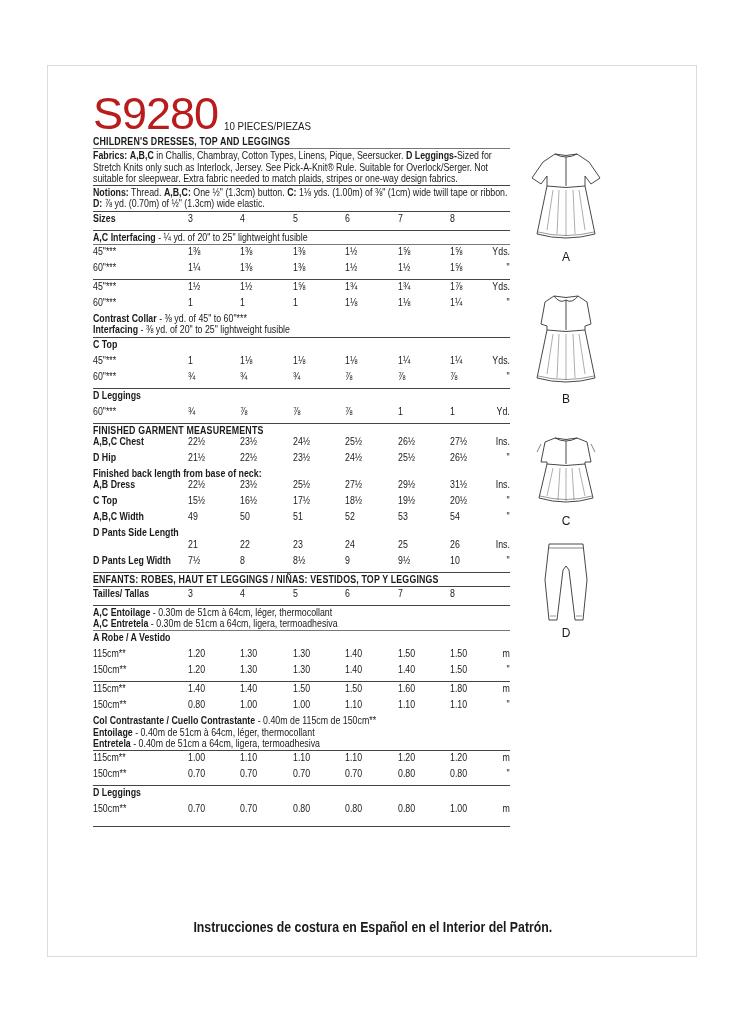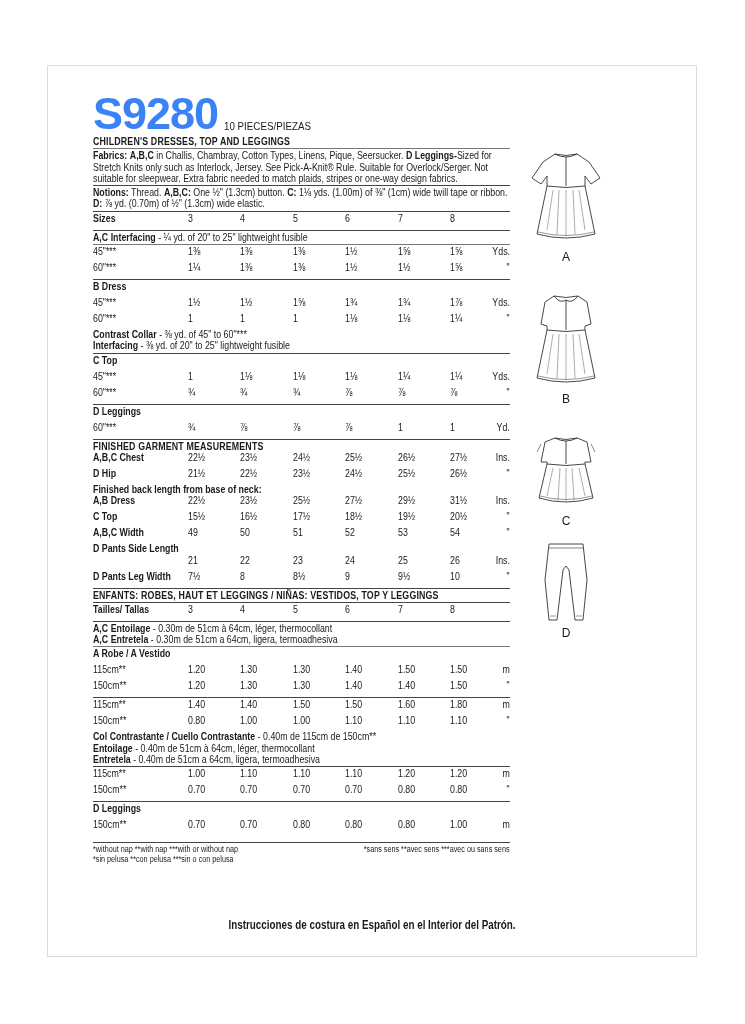--- a/index.html
+++ b/index.html
@@ -1,43 +1,43 @@
 <!DOCTYPE html>
 <html><head>
 <meta charset="utf-8">
 <style>
   html, body { margin:0; padding:0; background:#ffffff; }
   body { width:745px; height:1024px; position:relative; overflow:hidden;
          font-family:"Liberation Sans", sans-serif; color:#1a1a1a; }
   .frame { position:absolute; left:47px; top:65px; width:650px; height:892px;
            border:1px solid #dcdcdc; box-sizing:border-box; background:#fff; }
   .hdr { position:absolute; left:93px; top:94px; }
-  .code { font-family:"Liberation Sans", sans-serif; font-weight:bold; font-size:45px;
-          letter-spacing:-1px; line-height:40px; color:#3b82f6; display:inline-block; }
+  .code { font-family:"Liberation Sans", sans-serif; font-weight:normal; font-size:45px;
+          letter-spacing:-1px; line-height:40px; color:#b91c1c; display:inline-block; }
   .pieces { font-family:"Liberation Sans", sans-serif; font-size:11.5px; transform:scaleX(0.85);
             transform-origin:left; display:inline-block; margin-left:6px; vertical-align:bottom;
             position:relative; top:-2px; }
   .sheet { position:absolute; left:93px; top:136px; width:417px;
            font-family:"Liberation Sans", sans-serif; font-size:10.5px; line-height:11.3px; }
   .narrow { display:block; transform:scaleX(0.84); transform-origin:left; width:119%; white-space:nowrap; }
   .para { display:block; transform:scaleX(0.84); transform-origin:left; width:119%; }
   .title { font-weight:bold; letter-spacing:0.2px; }
   .rule { border-top:1.3px solid #444; margin:1px 0 1px 0; }
   .rule.thin { border-top:1px solid #777; }
   b { font-weight:bold; }
   .row { position:relative; height:16px; white-space:nowrap; }
   .row .lab { position:absolute; left:0; transform:scaleX(0.84); transform-origin:left; }
   .row .c { position:absolute; transform:scaleX(0.84); transform-origin:left; }
   .row .u { position:absolute; right:0; transform:scaleX(0.84); transform-origin:right; }
   .c0{left:95px}.c1{left:147px}.c2{left:200px}.c3{left:252px}.c4{left:305px}.c5{left:357px}
   .foot { font-size:8.5px; line-height:10px; }
   .foot .l { position:absolute; left:0; transform:scaleX(0.85); transform-origin:left; white-space:nowrap; }
   .foot .r { position:absolute; right:0; transform:scaleX(0.85); transform-origin:right; white-space:nowrap; }
   .instr { position:absolute; left:0; width:745px; top:918px; text-align:center;
-           font-weight:bold; font-size:12px; }
+           font-weight:bold; font-size:15px; }
   .instr span { display:inline-block; transform:scaleX(0.82); }
   .fig { position:absolute; left:527px; width:78px; }
   .fig svg { display:block; }
   .figlab { text-align:center; font-size:12px; font-weight:normal; margin-top:2px; }
 </style>
 </head>
 <body>
 
 <div class="frame"></div>
 
@@ -87,23 +87,20 @@
         <span class="c c2">1⅜</span>
         <span class="c c3">1½</span>
         <span class="c c4">1½</span>
         <span class="c c5">1⅝</span>
         <span class="u">"</span>
       </div>
     </div>
   <div class="rule"></div>
   <div id="en-b">
       <div class="row">
-        <b class="lab">B Dress</b>
-      </div>
-      <div class="row">
         <span class="lab">45"***</span>
         <span class="c c0">1½</span>
         <span class="c c1">1½</span>
         <span class="c c2">1⅝</span>
         <span class="c c3">1¾</span>
         <span class="c c4">1¾</span>
         <span class="c c5">1⅞</span>
         <span class="u">Yds.</span>
       </div>
       <div class="row">
@@ -352,29 +349,20 @@
         <span class="c c2">0.80</span>
         <span class="c c3">0.80</span>
         <span class="c c4">0.80</span>
         <span class="c c5">1.00</span>
         <span class="u">m</span>
       </div>
     </div>
   <div style="height:6px"></div>
   <div class="rule"></div>
 
-  <div class="foot">
-    <div class="row" style="height:10px">
-      <span class="l">*without nap   **with nap   ***with or without nap</span>
-      <span class="r">*sans sens   **avec sens   ***avec ou sans sens</span>
-    </div>
-    <div class="row" style="height:10px">
-      <span class="l">*sin pelusa   **con pelusa   ***sin o con pelusa</span>
-    </div>
-  </div>
 </div>
 
 <div class="instr"><span>Instrucciones de costura en Español en el Interior del Patrón.</span></div>
 
 <div class="fig" style="top:148px">
   <svg width="78" height="100" viewBox="0 0 78 100" fill="none" stroke="#333" stroke-width="0.9">
     <path d="M28 6 Q39 9 50 6 L62 14 L73 30 L64 36 L58 28 L58 38 L68 86 Q39 94 10 86 L20 38 L20 28 L14 36 L5 30 L16 14 Z"></path>
     <path d="M28 6 Q39 12 50 6"></path>
       <line x1="39" y1="9" x2="39" y2="38"></line>
       <path d="M20 38 Q39 41 58 38"></path>

